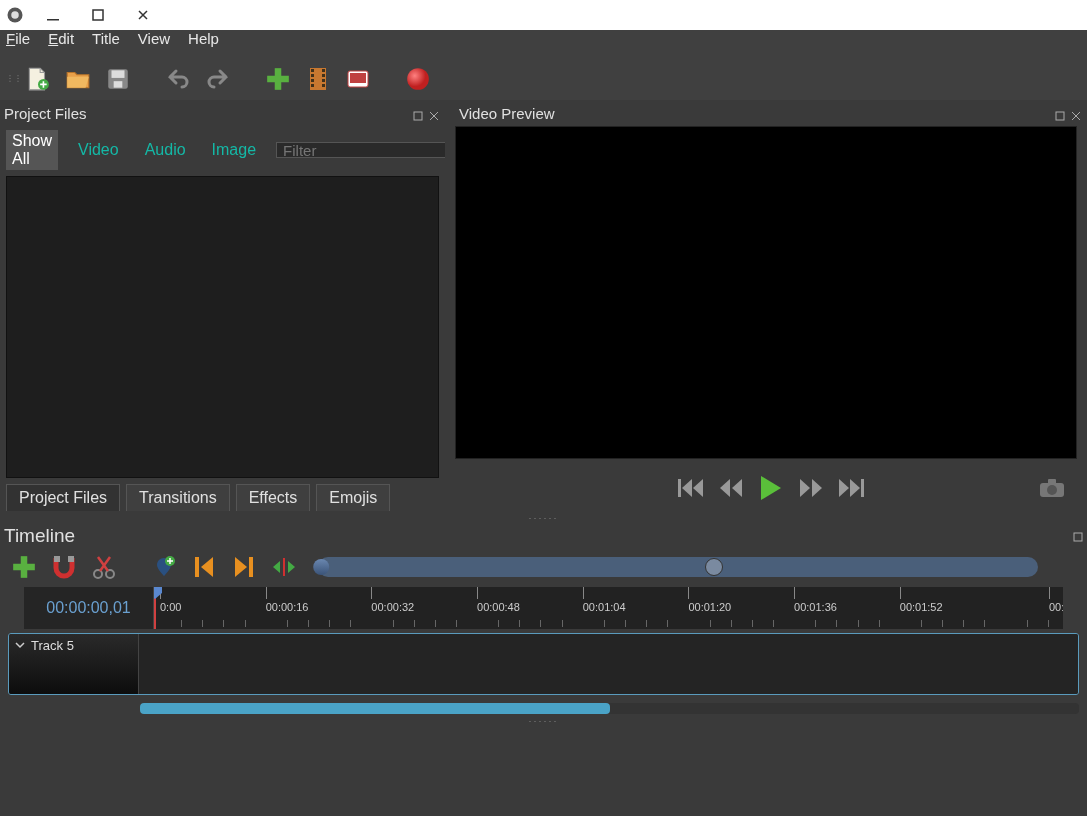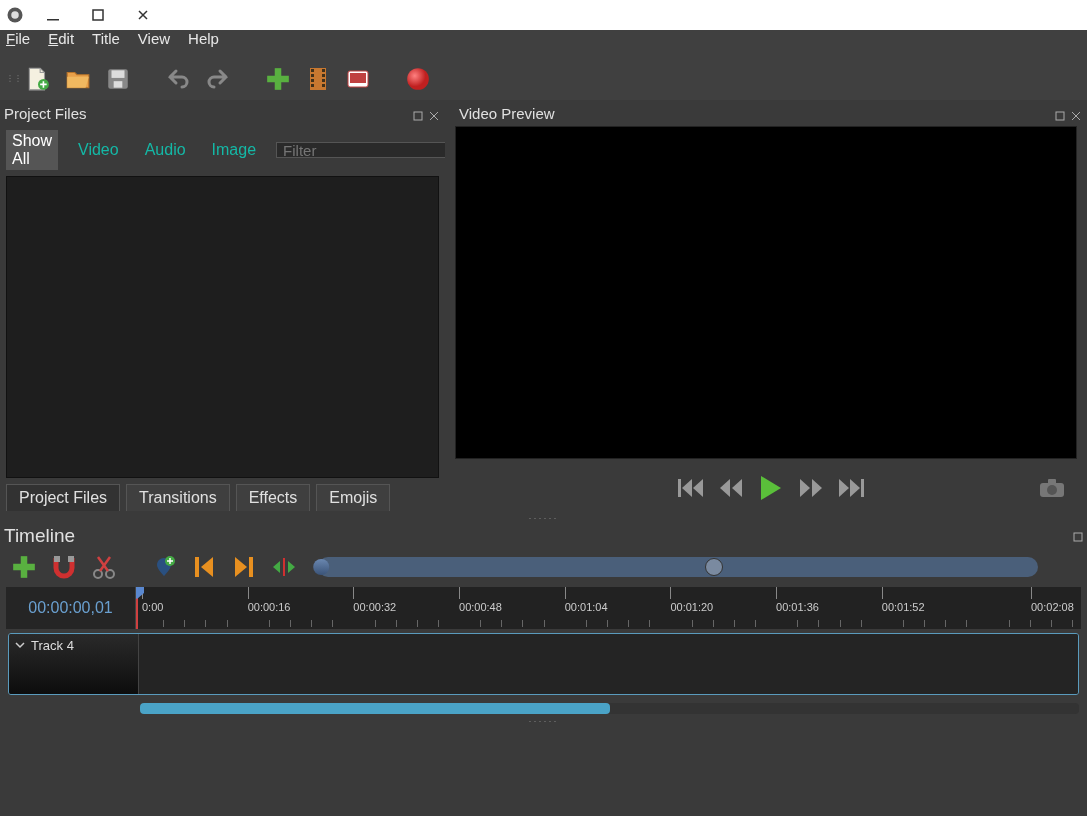--- a/index.html
+++ b/index.html
@@ -217,21 +217,21 @@
     top: 50%;
     transform: translate(-30%, -50%);
     width: 16px; height: 16px;
     background: linear-gradient(#6a87b0, #3a5378);
     border-radius: 50%;
   }
   
   .ruler {
     height: 42px;
     background: #222;
-    margin: 0 6px;
+    margin: 0 24px;
     position: relative;
     display: flex;
   }
   .time-display {
     width: 130px;
     height: 100%;
     display: flex;
     align-items: center;
     justify-content: center;
     font-size: 16px;
@@ -684,21 +684,21 @@
 </div>
 
 <div class="tracks">
   <div class="track">
     <div class="track-header">
       <span class="chevron">
         <svg width="10" height="10" viewBox="0 0 10 10">
             <path d="M1 3l4 4 4-4" stroke="#ccc" stroke-width="1.5" fill="none"></path>
           </svg>
       </span>
-      <span>Track 4</span>
+      <span>Track 5</span>
     </div>
     <div class="track-body"></div>
   </div>
 </div>
 
 <div class="bottom-scroll">
   <div class="pad"></div>
   <div class="track-sb">
       <div class="thumb"></div>
     </div>

